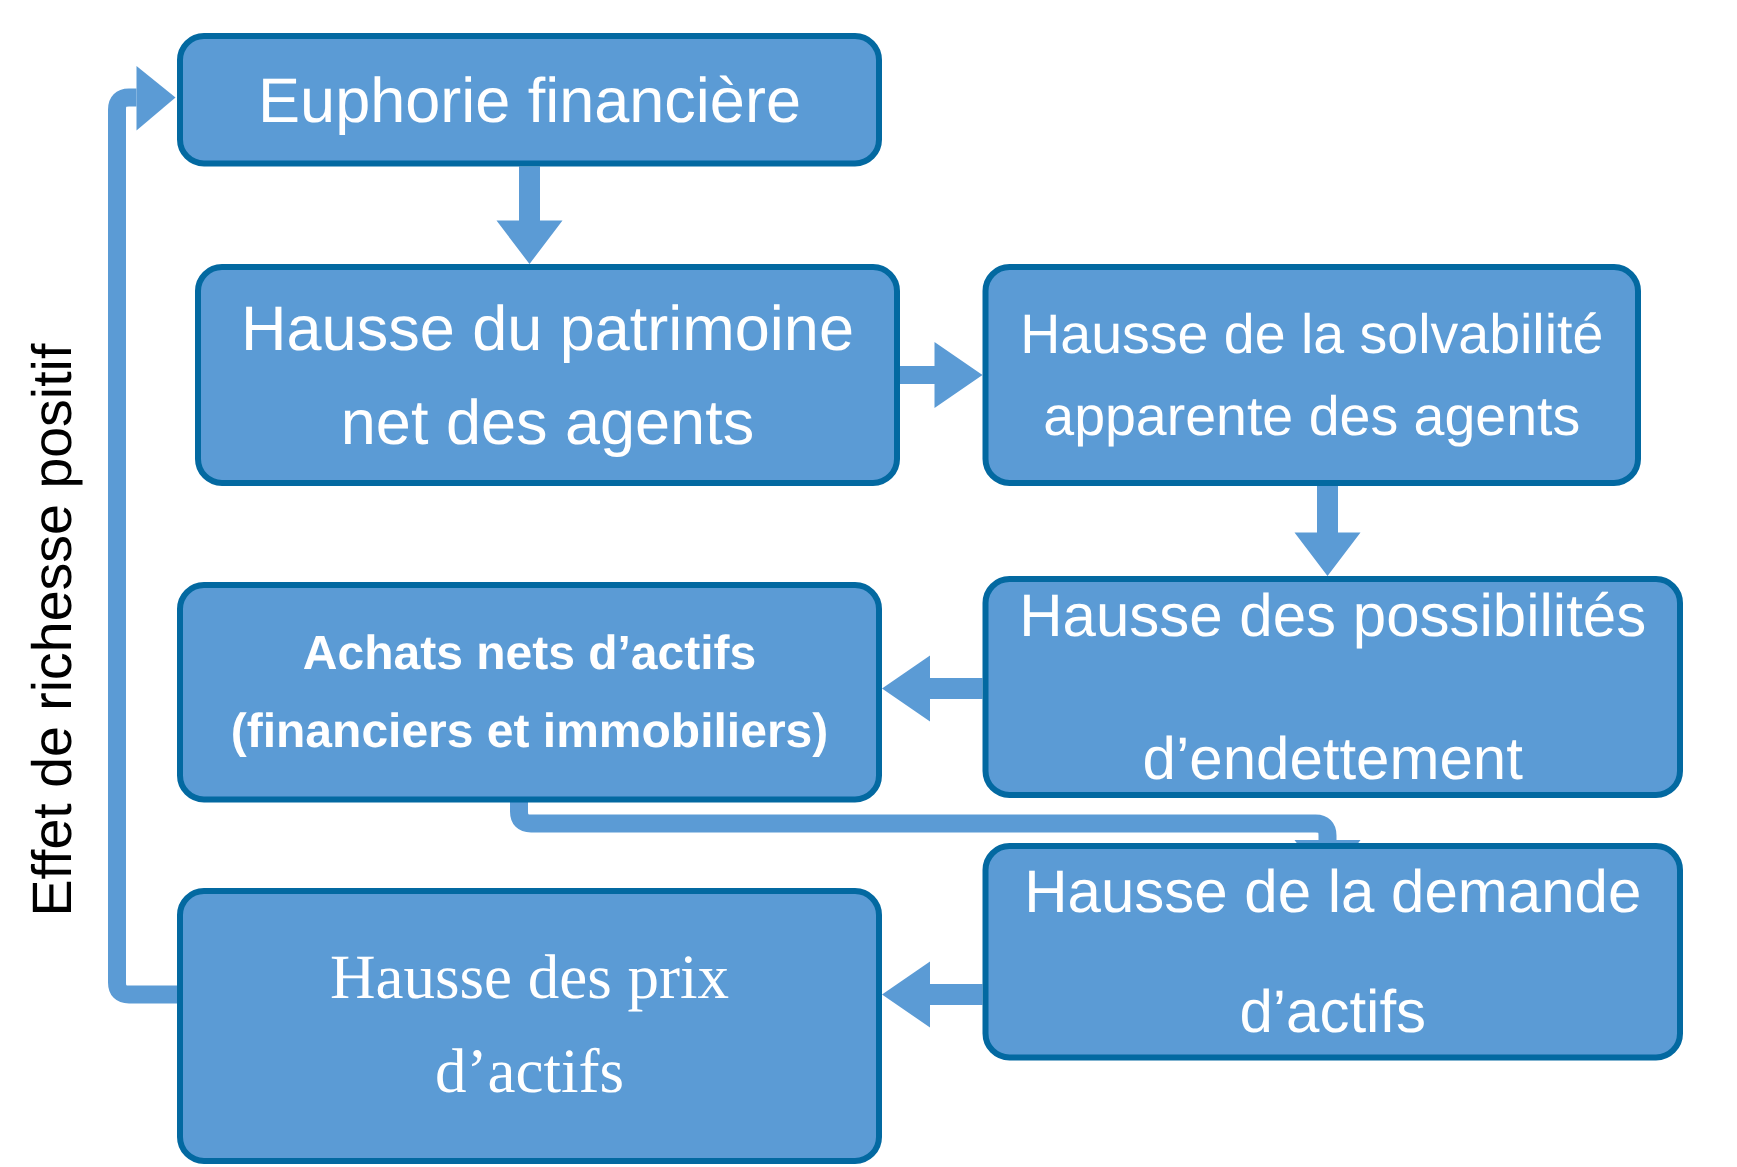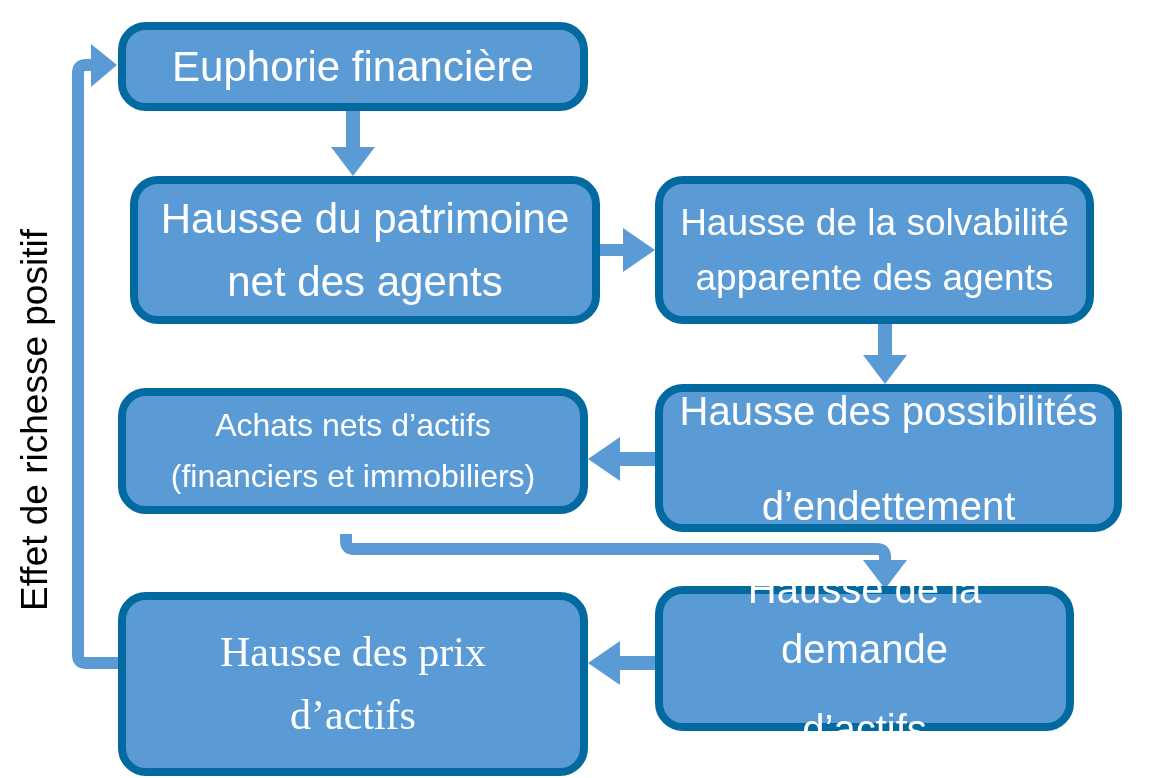--- a/index.html
+++ b/index.html
@@ -19,37 +19,37 @@
     position: absolute;
     left: 0;
     top: 0;
     width: 1158px;
     height: 778px;
   }
   .node {
     position: absolute;
     box-sizing: border-box;
     background: #5b9bd5;
-    border: 8px solid #0369a1;
-    border-radius: 28px;
+    border: 4px solid #0369a1;
+    border-radius: 18px;
     color: #ffffff;
     display: flex;
     flex-direction: column;
     align-items: center;
     justify-content: center;
     text-align: center;
     line-height: 1.5;
   }
   #n-euphorie     { left: 118px; top:  22px; width: 470px; height:  89px; font-size: 42px; }
   #n-patrimoine   { left: 118px; top: 176px; width: 470px; height: 148px; font-size: 42px; margin-left: 12px; }
   #n-solvabilite  { left: 655px; top: 176px; width: 439px; height: 148px; font-size: 37px; }
-  #n-achats       { left: 118px; top: 388px; width: 470px; height: 126px; font-size: 32px; line-height: 1.6; }
+  #n-achats       { left: 118px; top: 388px; width: 470px; height: 147px; font-size: 32px; line-height: 1.6; font-weight: bold; }
   #n-possibilites { left: 655px; top: 384px; width: 467px; height: 148px; font-size: 40px; gap: 35px; }
   #n-prix         { left: 118px; top: 592px; width: 470px; height: 184px; font-size: 42px; font-family: Liberation Serif, serif; }
-  #n-demande      { left: 655px; top: 586px; width: 419px; height: 145px; font-size: 40px; gap: 20px; }
+  #n-demande      { left: 655px; top: 562px; width: 467px; height: 145px; font-size: 40px; gap: 20px; }
   .node-line { display: block; }
   .feedback-label {
     position: absolute;
     left: -197px;
     top: 396px;
     width: 470px;
     height: 48px;
     transform: rotate(-90deg);
     transform-origin: center center;
     color: #000000;

